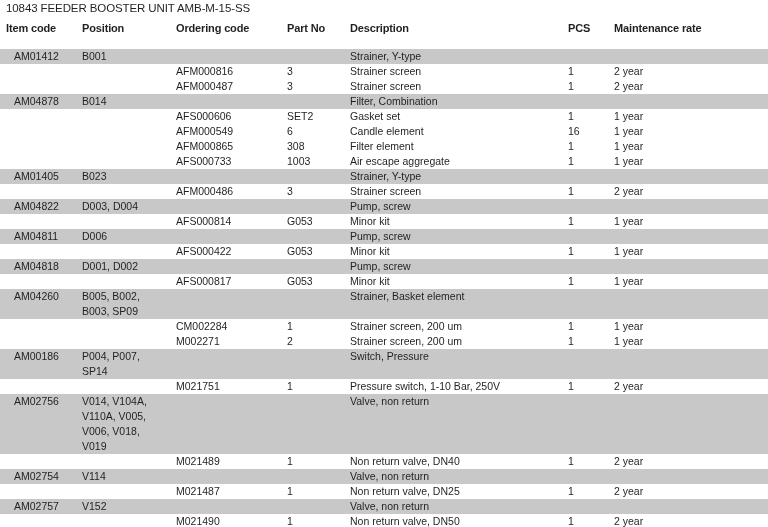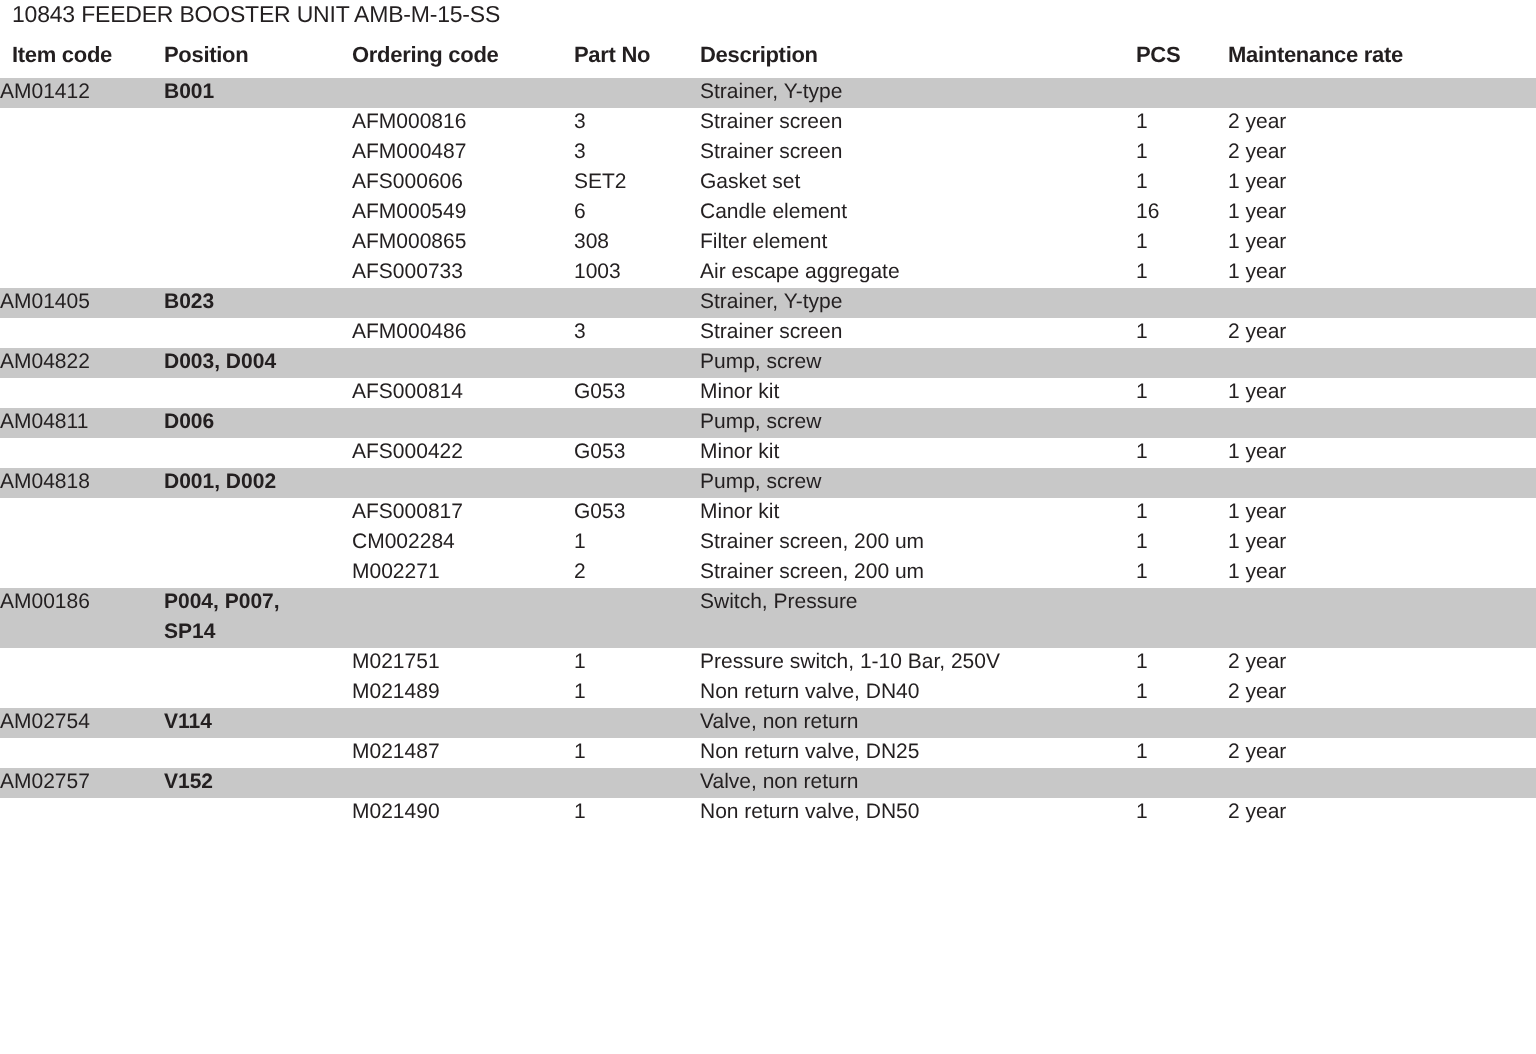--- a/index.html
+++ b/index.html
@@ -47,21 +47,21 @@
   .parts-table col.c-part  { width: 63px; }
   .parts-table col.c-desc  { width: 218px; }
   .parts-table col.c-pcs   { width: 46px; }
   .parts-table col.c-maint { width: 138px; }
   .parts-table col.c-pad   { width: 16px; }
 
   thead th {
     font-size: 11px;
     font-weight: bold;
     text-align: left;
-    padding: 0 0 5px 0;
+    padding: 0 0 15px 0;
     vertical-align: bottom;
     color: #231f20;
     white-space: nowrap;
     letter-spacing: -0.15px;
   }
   thead th.th-item  { padding-left: 6px; }
   thead th.th-pos   { padding-left: 2px; margin-top: 12px; }
   thead th.th-ord   { padding-left: 0px; }
   thead th.th-part  { padding-left: 0px; }
   thead th.th-desc  { padding-left: 0px; }
@@ -71,22 +71,22 @@
   tbody tr td {
     padding: 0;
     vertical-align: top;
     line-height: 15px;
     white-space: nowrap;
     color: #231f20;
   }
   tbody tr.shaded td { background: #c8c8c8; }
   tbody tr.plain  td { background: #ffffff; }
 
-  td.cell-item  { padding-left: 0; }
-  td.cell-pos   { padding-left: 2px; white-space: pre-line; line-height: 15px; font-weight: bold; }
+  td.cell-item  { padding-left: 14px; }
+  td.cell-pos   { padding-left: 2px; white-space: pre-line; line-height: 15px; }
   td.cell-ord   { padding-left: 0px; }
   td.cell-part  { padding-left: 0px; }
   td.cell-desc  { padding-left: 0px; }
   td.cell-pcs   { padding-left: 0px; }
   td.cell-maint { padding-left: 0px; }
   td.cell-pad   { padding: 0; }
 
   
   .lvl0 { padding-left: 8px; }
   .lvl1 { padding-left: 18px; }
@@ -146,20 +146,30 @@
         <tr class="plain">
           <td class="cell-item"></td>
           <td class="cell-pos"></td>
           <td class="cell-ord">AFM000487</td>
           <td class="cell-part">3</td>
           <td class="cell-desc lvl1">Strainer screen</td>
           <td class="cell-pcs">1</td>
           <td class="cell-maint">2 year</td>
           <td class="cell-pad"></td>
         </tr>
+        <tr class="shaded">
+          <td class="cell-item">AM04878</td>
+          <td class="cell-pos">B014</td>
+          <td class="cell-ord"></td>
+          <td class="cell-part"></td>
+          <td class="cell-desc lvl0">Filter, Combination</td>
+          <td class="cell-pcs"></td>
+          <td class="cell-maint"></td>
+          <td class="cell-pad"></td>
+        </tr>
         <tr class="plain">
           <td class="cell-item"></td>
           <td class="cell-pos"></td>
           <td class="cell-ord">AFS000606</td>
           <td class="cell-part">SET2</td>
           <td class="cell-desc lvl1">Gasket set</td>
           <td class="cell-pcs">1</td>
           <td class="cell-maint">1 year</td>
           <td class="cell-pad"></td>
         </tr>
@@ -266,20 +276,31 @@
         <tr class="plain">
           <td class="cell-item"></td>
           <td class="cell-pos"></td>
           <td class="cell-ord">AFS000817</td>
           <td class="cell-part">G053</td>
           <td class="cell-desc lvl1">Minor kit</td>
           <td class="cell-pcs">1</td>
           <td class="cell-maint">1 year</td>
           <td class="cell-pad"></td>
         </tr>
+        <tr class="shaded">
+          <td class="cell-item">AM04260</td>
+          <td class="cell-pos">B005, B002,
+   B003, SP09</td>
+          <td class="cell-ord"></td>
+          <td class="cell-part"></td>
+          <td class="cell-desc lvl0">Strainer, Basket element</td>
+          <td class="cell-pcs"></td>
+          <td class="cell-maint"></td>
+          <td class="cell-pad"></td>
+        </tr>
         <tr class="plain">
           <td class="cell-item"></td>
           <td class="cell-pos"></td>
           <td class="cell-ord">CM002284</td>
           <td class="cell-part">1</td>
           <td class="cell-desc lvl2">Strainer screen, 200 um</td>
           <td class="cell-pcs">1</td>
           <td class="cell-maint">1 year</td>
           <td class="cell-pad"></td>
         </tr>
@@ -307,20 +328,33 @@
         <tr class="plain">
           <td class="cell-item"></td>
           <td class="cell-pos"></td>
           <td class="cell-ord">M021751</td>
           <td class="cell-part">1</td>
           <td class="cell-desc lvl2">Pressure switch, 1-10 Bar, 250V</td>
           <td class="cell-pcs">1</td>
           <td class="cell-maint">2 year</td>
           <td class="cell-pad"></td>
         </tr>
+        <tr class="shaded">
+          <td class="cell-item">AM02756</td>
+          <td class="cell-pos">V014, V104A,
+   V110A, V005,
+   V006, V018,
+   V019</td>
+          <td class="cell-ord"></td>
+          <td class="cell-part"></td>
+          <td class="cell-desc lvl0">Valve, non return</td>
+          <td class="cell-pcs"></td>
+          <td class="cell-maint"></td>
+          <td class="cell-pad"></td>
+        </tr>
         <tr class="plain">
           <td class="cell-item"></td>
           <td class="cell-pos"></td>
           <td class="cell-ord">M021489</td>
           <td class="cell-part">1</td>
           <td class="cell-desc lvl2">Non return valve, DN40</td>
           <td class="cell-pcs">1</td>
           <td class="cell-maint">2 year</td>
           <td class="cell-pad"></td>
         </tr>

